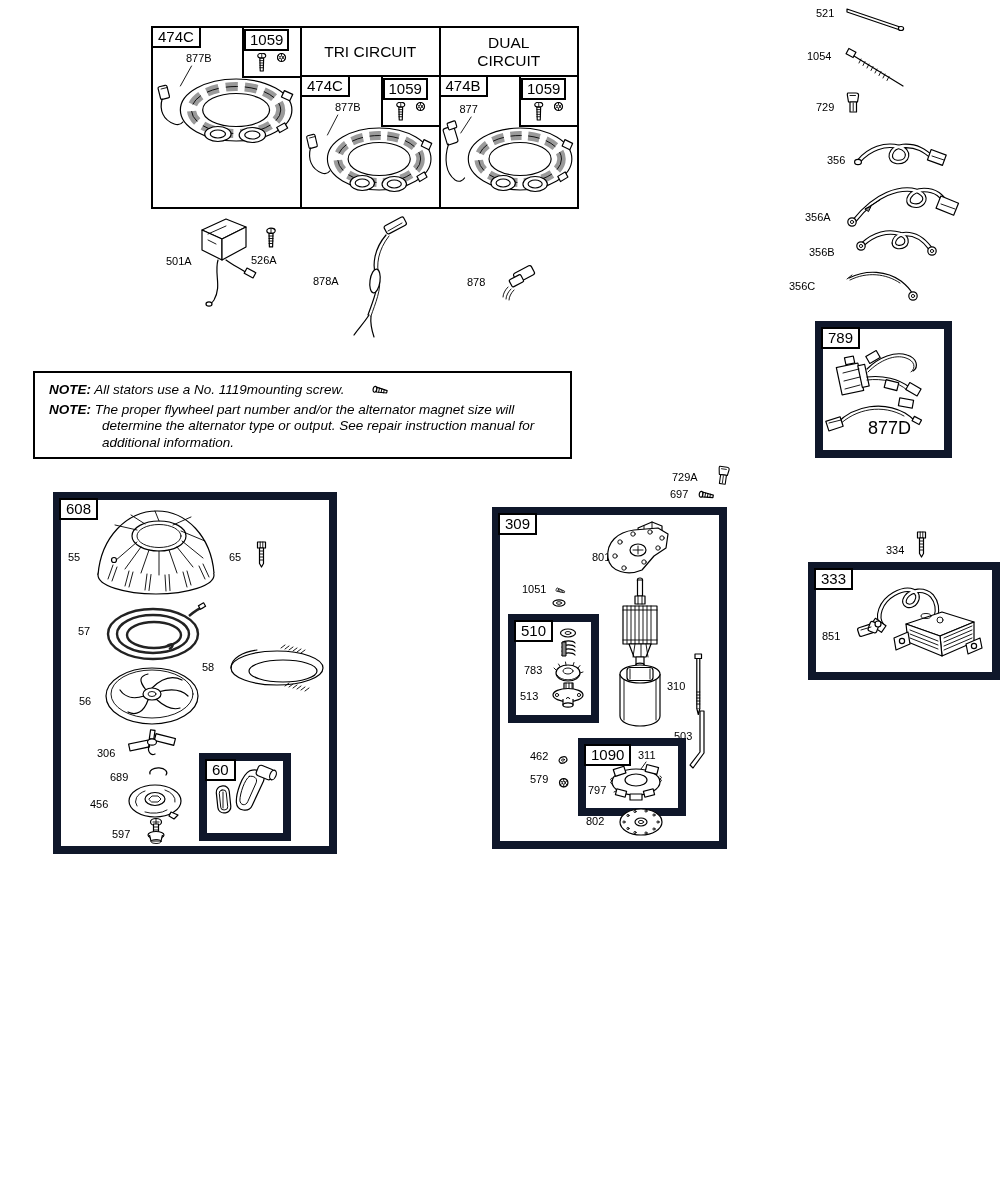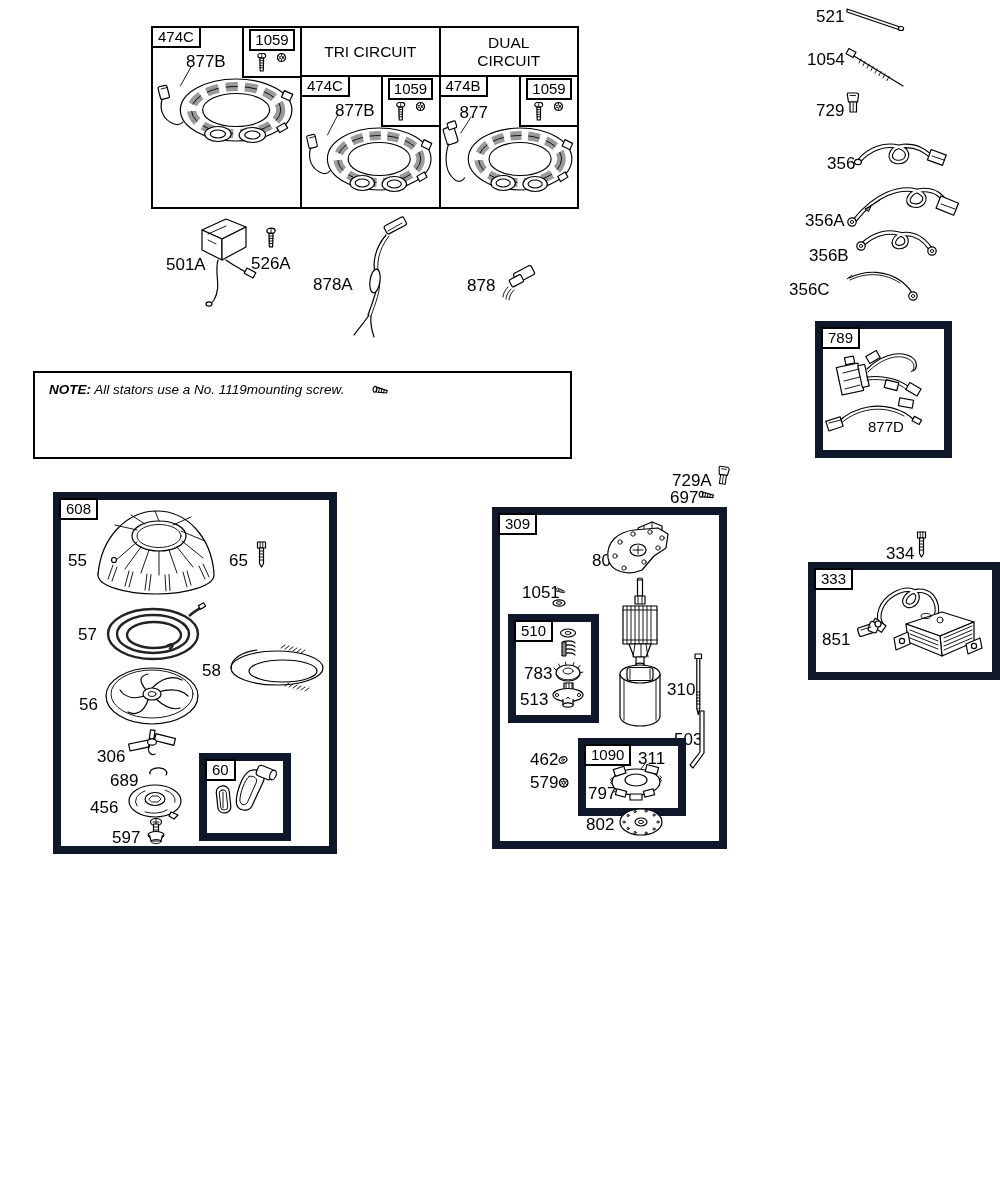--- a/index.html
+++ b/index.html
@@ -1,39 +1,39 @@
 <!DOCTYPE html>
 <html><head>
 <meta charset="utf-8">
 <style>
   html,body{margin:0;padding:0;background:#fff}
   .sheet{position:relative;width:1000px;height:1200px;background:#fff;overflow:hidden;
          font-family:"Liberation Sans",sans-serif;color:#000}
-  .lbl{position:absolute;font-size:17px;line-height:1;white-space:nowrap}
+  .lbl{position:absolute;font-size:11px;line-height:1;white-space:nowrap}
   .tag{position:absolute;border:2px solid #000;background:#fff;font-size:15px;line-height:18px;
        padding:0 5px;white-space:nowrap}
   .bx{position:absolute;border:8px solid #0f172a;background:#fff}
   .corner{left:-2px;top:-2px}
   svg.part{position:absolute;overflow:visible}
   .k{stroke:#000;stroke-width:1.2;fill:none;stroke-linecap:round;stroke-linejoin:round}
   .kf{stroke:#000;stroke-width:1.2;fill:#fff;stroke-linejoin:round}
   .kd{stroke:#000;stroke-width:1;fill:#888}
   .thin{stroke-width:0.9}
   .tube{stroke:#000;stroke-width:4.6;fill:none;stroke-linecap:round}
   .tubein{stroke:#fff;stroke-width:2.4;fill:none;stroke-linecap:round}
   .rope{stroke:#222;stroke-width:2.4;fill:none}
   
   .pwrap{position:absolute;left:151px;top:26px;width:424px;height:179px;display:flex;border:2px solid #000;background:#fff}
   .panel{position:relative;flex:1;border-left:2px solid #000}
   .panel:first-child{border-left:0}
   .ptitle{height:47px;border-bottom:2px solid #000;display:flex;align-items:center;justify-content:center;
           text-align:center;font-size:15.5px;line-height:1.12}
   .ptitle span{max-width:95px;display:inline-block}
   .pbody{position:relative;height:126px}
-  .hw{position:absolute;right:0;top:0;width:56px;height:48px;border-left:2px solid #000;border-bottom:2px solid #000;text-align:center;background:#fff}
+  .hw{position:absolute;right:0;top:0;width:56px;height:48px;border-left:2px solid #000;border-bottom:2px solid #000;text-align:left;background:#fff}
   .hw .tag{position:static;display:inline-block;margin-top:1px;padding:0 4px}
   .hwicons{display:flex;justify-content:center;align-items:flex-start;gap:9px;margin-top:2px}
   
   .note{position:absolute;left:33px;top:371px;width:539px;height:88px;border:2px solid #000;background:#fff;
         padding:9px 12px 0 14px;box-sizing:border-box}
   .note p{margin:0 0 3px 0;padding-left:53px;text-indent:-53px;font-style:italic;font-size:13.5px;line-height:16.5px}
   .note b{}
   .note svg{vertical-align:-2px;margin-left:24px}
 </style>
 </head>
@@ -205,20 +205,21 @@
     <rect x="14" y="6" width="20" height="10" rx="2" class="kf" transform="rotate(-28 24 11)"></rect>
     <rect x="10" y="14" width="13" height="8" rx="1.5" class="kf" transform="rotate(-28 16 18)"></rect>
     <path d="M8,24 C5,27 3,31 3,34 M11,26 C8,29 6,33 6,36 M14,27 C11,30 9,34 9,37" class="k thin"></path>
   </svg>
 
   <div class="note">
     <p><b>NOTE:</b> <span>All stators use a No. 1119mounting screw.</span>
       <svg width="20" height="12">
           <use href="#ddiag" transform="translate(2,1) rotate(12)"></use>
         </svg></p>
+    <p><b>NOTE:</b> <span>The proper flywheel part number and/or the alternator magnet size will determine the alternator type or output. See repair instruction manual for additional information.</span></p>
   </div>
 
   <span class="lbl" style="left:816px;top:8px">521</span>
   <svg class="part" style="left:844px;top:6px" width="64" height="28">
     <path class="k" d="M3,3 L56,21 M3,6 L56,24 M3,3 L3,6"></path>
     <ellipse cx="57" cy="22.5" rx="2.6" ry="2" class="kf"></ellipse>
   </svg>
 
   <span class="lbl" style="left:807px;top:51px">1054</span>
   <svg class="part" style="left:845px;top:48px" width="64" height="42">
@@ -286,21 +287,21 @@
       <path class="k thin" d="M44,51 C60,49 75,53 84,61"></path>
       <rect x="62" y="52" width="13" height="8" class="kf" transform="rotate(14 68 56)"></rect>
       <rect x="84" y="56" width="13" height="8" class="kf" transform="rotate(30 90 60)"></rect>
       <rect x="76" y="70" width="14" height="8" class="kf" transform="rotate(10 83 74)"></rect>
       <path class="k" d="M14,94 C32,76 60,72 82,84 C86,86.5 89,89 91,91"></path>
       <path class="k thin" d="M15,97 C33,79 60,75 81,87"></path>
       <rect x="4" y="90" width="15" height="10" class="kf" transform="rotate(-18 11 95)"></rect>
       <path class="k thin" d="M6,94 l12,-3"></path>
       <rect x="90" y="89" width="8" height="5" class="kf" transform="rotate(28 94 91)"></rect>
     </svg>
-    <span class="lbl" style="left:45px;top:90px;font-size:15px">877D</span>
+    <span class="lbl" style="left:45px;top:90px;font-size:18px">877D</span>
   </div>
 
   <span class="lbl" style="left:672px;top:472px">729A</span>
   <svg class="part" style="left:716px;top:465px" width="17" height="25">
       <use href="#dclip" transform="scale(0.9) rotate(8 8 12)"></use>
     </svg>
   <span class="lbl" style="left:670px;top:489px">697</span>
   <svg class="part" style="left:699px;top:489px" width="20" height="12">
       <use href="#ddiag" transform="translate(1,1) rotate(10)"></use>
     </svg>

